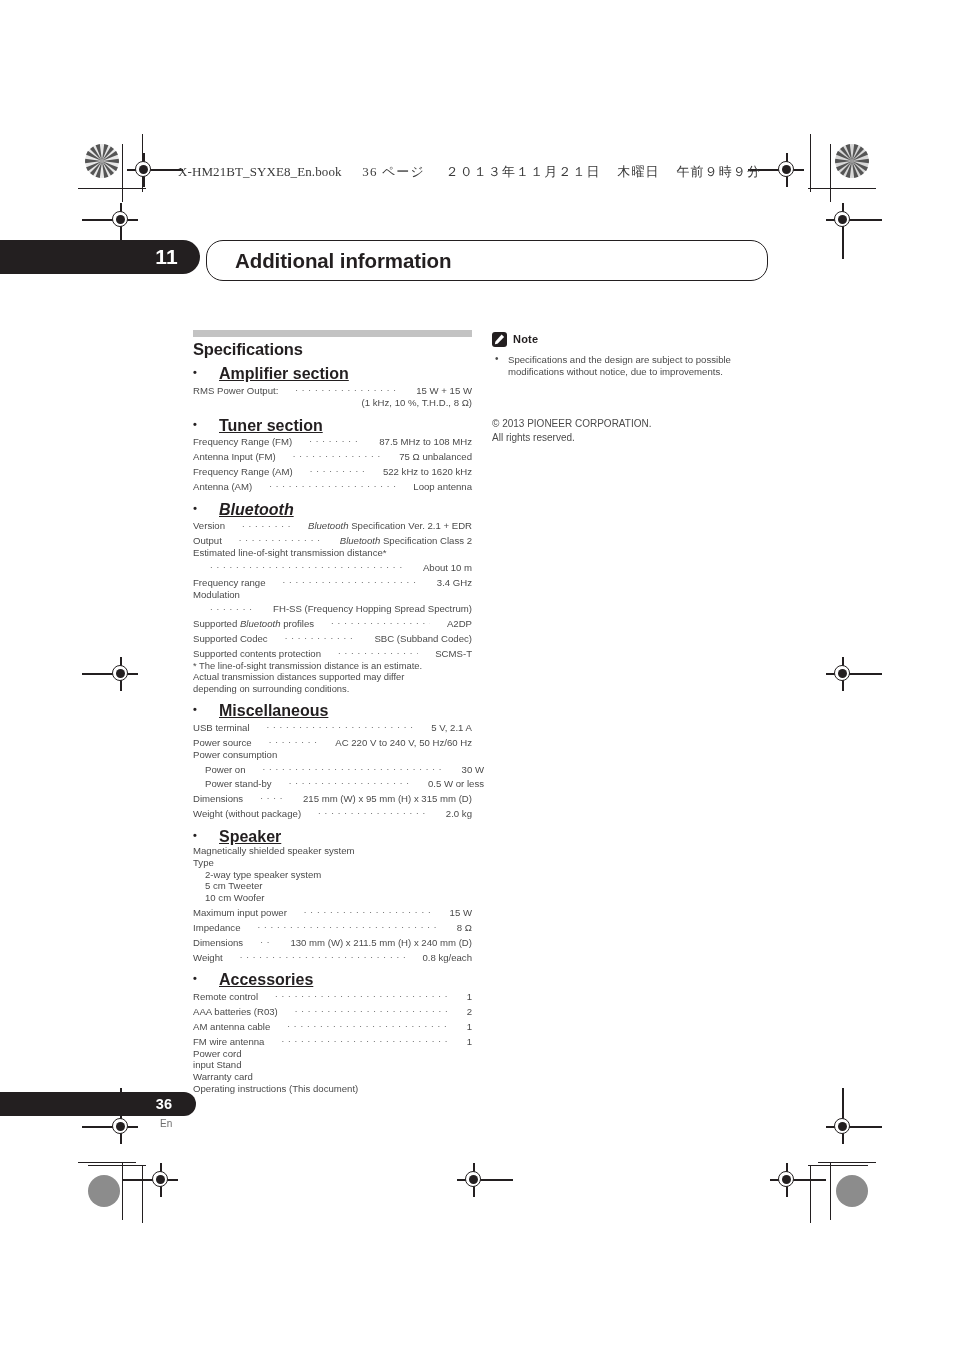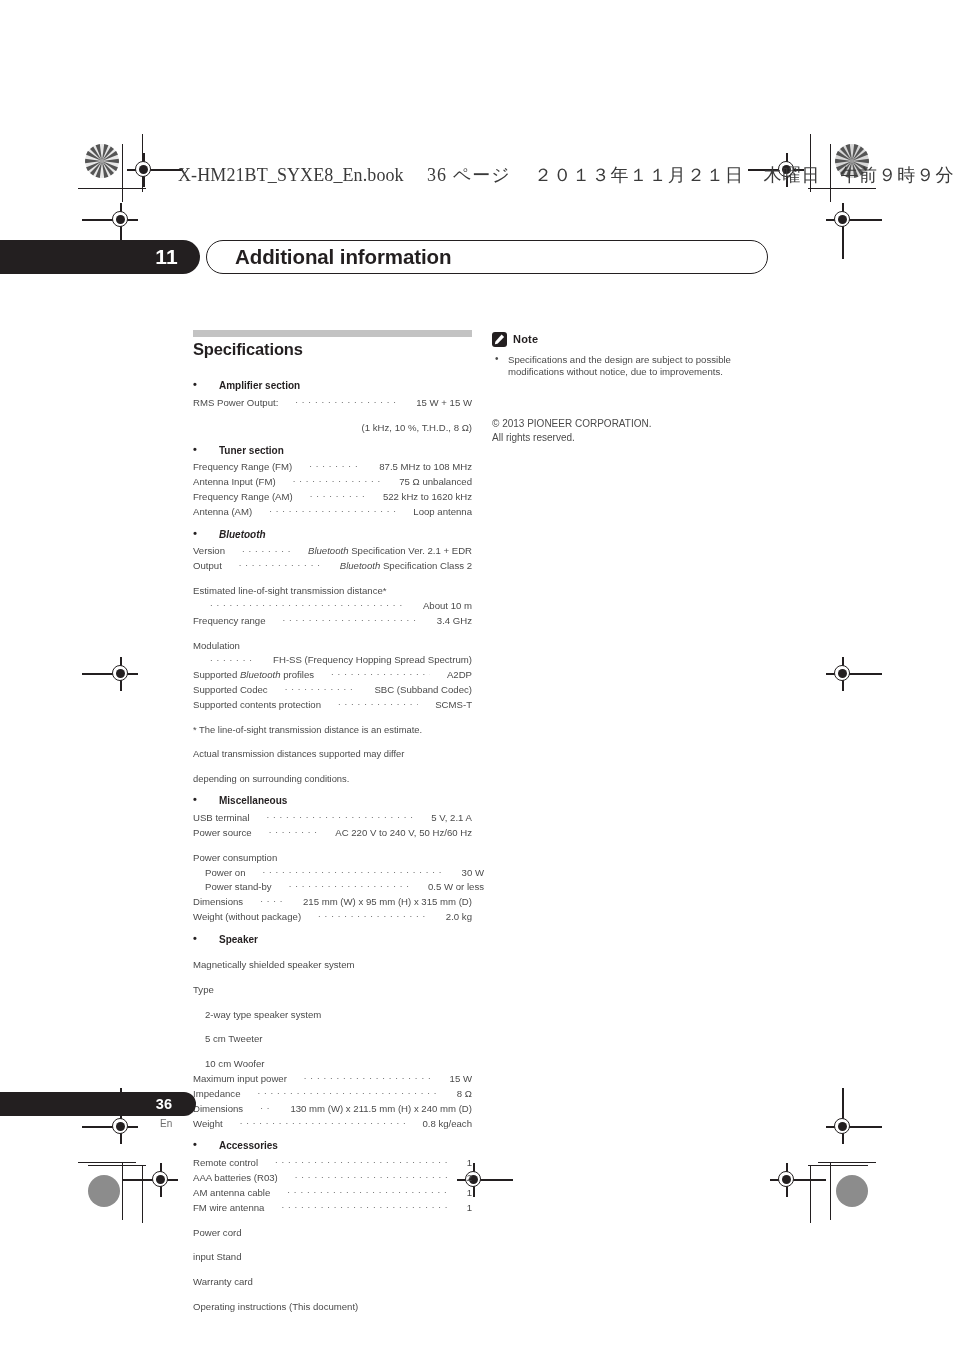--- a/index.html
+++ b/index.html
@@ -77,21 +77,21 @@
     width: 32px; height: 32px;
     border-radius: 50%;
     background: #8c8c8c;
   }
 
   
   .run-header {
     position: absolute;
     white-space: nowrap;
     font-family: "Liberation Serif", serif;
-    font-size: 18px;
+    font-size: 13px;
     color: #3a3a3a;
     letter-spacing: .1px;
   }
   .run-header .fname { font-family: "Liberation Serif", serif; }
   .run-header .jp { letter-spacing: 1.1px; }
 
   
   .chapter {
     position: absolute;
     left: 0;
@@ -116,21 +116,21 @@
     color: #ffffff;
     font-size: 21px;
     font-weight: bold;
     letter-spacing: .3px;
   }
   .chapter .titlebox {
     position: absolute;
     left: 206px;
     top: 0;
     width: 562px;
-    height: 34px;
+    height: 41px;
     border: 1.4px solid #231f20;
     border-radius: 17px;
     box-sizing: border-box;
     background: #ffffff;
   }
   .chapter .titlebox span {
     position: absolute;
     left: 28px;
     top: 50%;
     transform: translateY(-50%);
@@ -151,34 +151,35 @@
   .col-right { left: 492px; top: 332px; width: 286px; }
 
   .rule {
     width: 279px;
     height: 7px;
     background: #c3c3c3;
     margin-bottom: 7px;
   }
 
   h2.sec-title {
-    margin: 0 0 24px 0;
+    margin: 0 0 12px 0;
     font-size: 16.5px;
     font-weight: bold;
     color: #231f20;
     letter-spacing: -0.15px;
   }
 
   .sub {
     margin: 11px 0 2px 0;
-    font-size: 10px;
+    font-size: 16px;
     font-weight: bold;
     color: #231f20;
     position: relative;
     padding-left: 26px;
+    text-decoration: underline;
   }
   .sub:first-child { margin-top: 0; }
   .sub::before {
     content: "\2022";
     position: absolute;
     left: 0;
     top: -1px;
     font-size: 11px;
     color: #231f20;
   }
@@ -203,21 +204,21 @@
   .row .lead::after {
     content: ". . . . . . . . . . . . . . . . . . . . . . . . . . . . . . . . . . . . . . . . . . . . . . . . . . . . . . . . . . . . . . . . . . . . . . . . . . . . . . . . . . . . . . . . . . . . . . . . . . . . . . .";
     position: absolute;
     left: 0;
     bottom: 0px;
     letter-spacing: .6px;
     color: #6e6e6e;
   }
   .row .val { flex: 0 0 auto; }
 
-  .plain { white-space: nowrap; margin-top: 13px; }
+  .plain { white-space: nowrap; }
   .right { text-align: right; }
   .indent1 { padding-left: 12px; }
   .indent2 { padding-left: 12px; }
   .it { font-style: italic; }
 
   .fine { font-size: 9.4px; line-height: 11.5px; }
 
   
   .note-head {
     display: flex;

